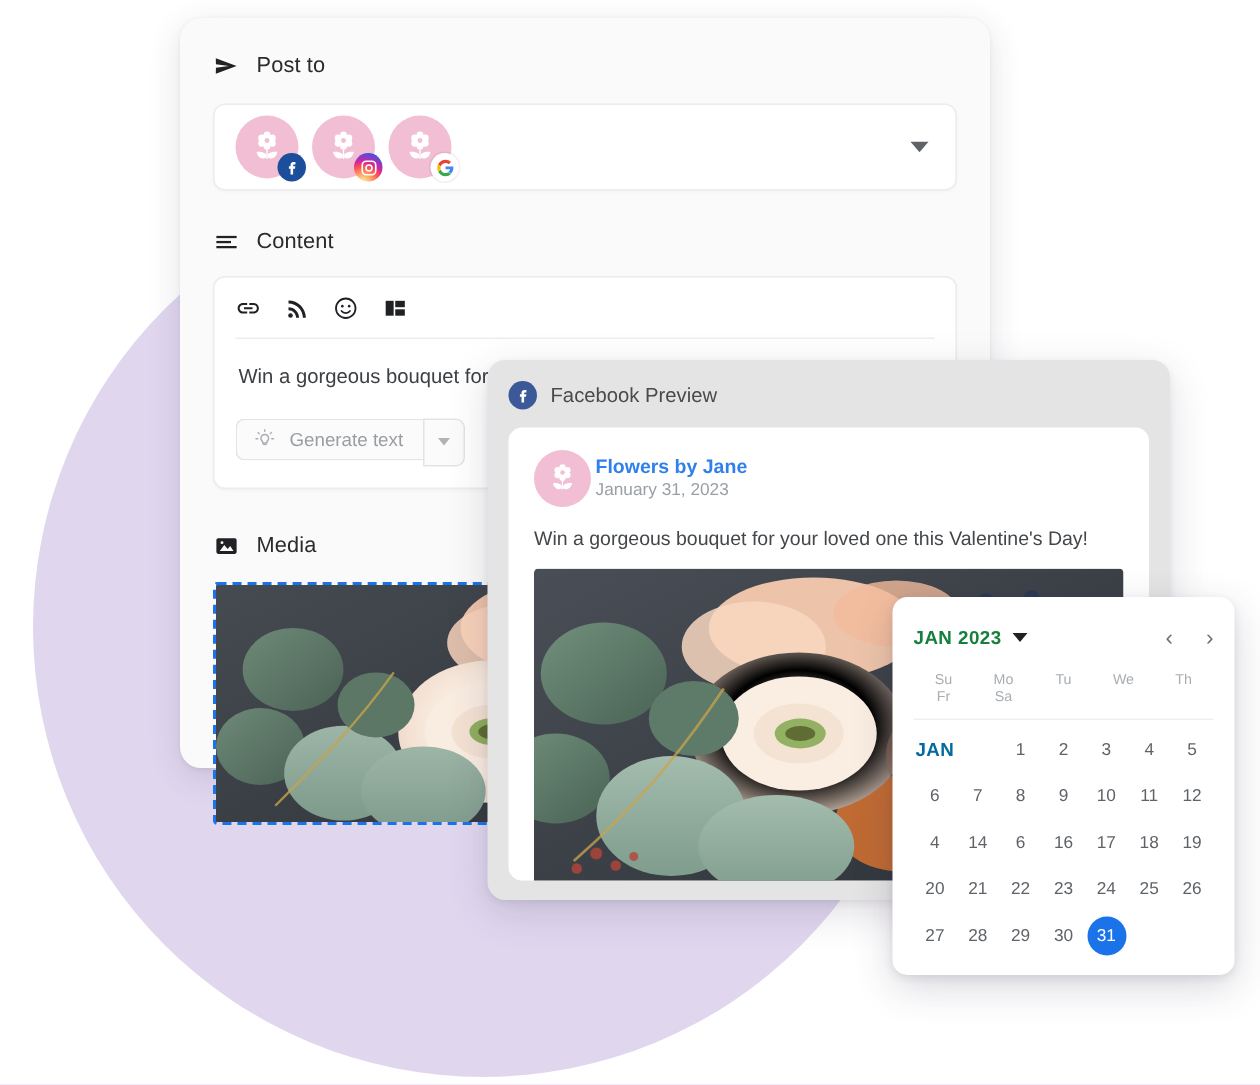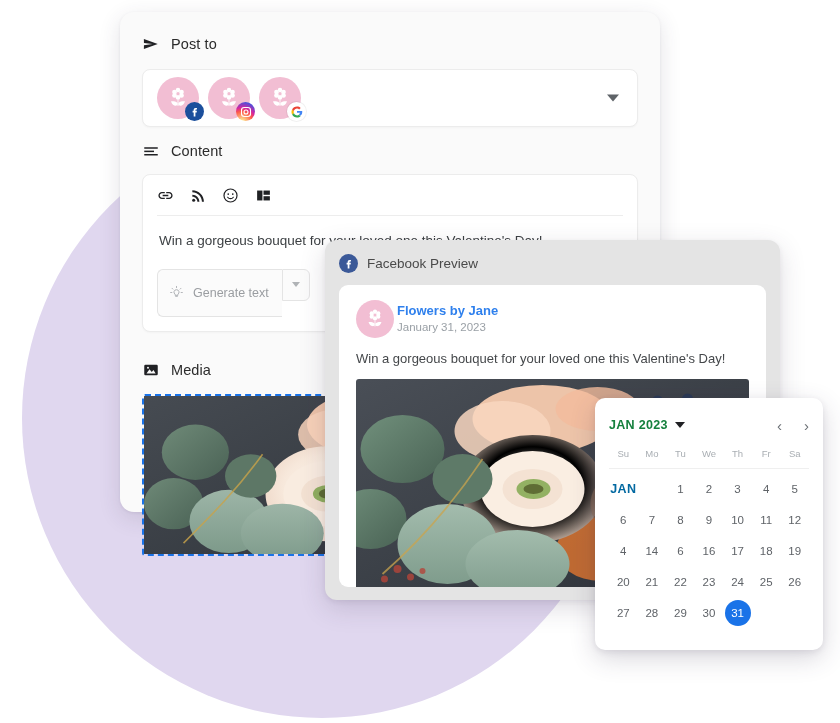--- a/index.html
+++ b/index.html
@@ -84,21 +84,21 @@
   .caret-down {
     position: absolute; right: 18px; top: 50%; transform: translateY(-50%);
     width: 0; height: 0;
     border-left: 6px solid transparent;
     border-right: 6px solid transparent;
     border-top: 7px solid #5f6368;
     cursor: pointer;
   }
 
   
-  .content-head { margin-top: 12px; }
+  .content-head { margin-top: 22px; }
   .editor {
     margin-top: 11px;
     background: #ffffff;
     border: 1px solid #ececec;
     border-radius: 8px;
     box-shadow: 0 1px 2px rgba(0,0,0,0.03);
     padding: 12px 14px 14px;
   }
   .editor-toolbar {
     display: flex; align-items: center; gap: 16px;
@@ -107,21 +107,21 @@
   }
   .editor-text {
     padding: 16px 2px 18px;
     font-size: 13.5px;
     color: #3c4043;
     line-height: 1.4;
   }
   .gen-group { display: inline-flex; align-items: stretch; }
   .gen-btn {
     display: inline-flex; align-items: center; gap: 9px;
-    height: 48px; padding: 0 13px 0 11px;
+    height: 28px; padding: 0 13px 0 11px;
     border: 1px solid #e4e4e4; border-right: none;
     border-radius: 6px 0 0 6px;
     background: #fbfbfb;
     font-size: 12.5px; color: #9a9da1;
     cursor: pointer;
   }
   .gen-caret {
     width: 28px; height: 32px;
     border: 1px solid #e4e4e4;
     border-radius: 0 6px 6px 0;
@@ -209,21 +209,21 @@
     width: 0; height: 0;
     border-left: 5px solid transparent;
     border-right: 5px solid transparent;
     border-top: 6px solid #202124;
     cursor: pointer;
   }
   .cal-nav { margin-left: auto; display: flex; align-items: center; gap: 22px; }
   .cal-arrow { color: #6b7075; font-size: 15px; cursor: pointer; line-height: 1; }
 
   .cal-dow {
-    display: grid; grid-template-columns: repeat(7, 1fr);
+    display: grid; grid-template-columns: repeat(5, 1fr);
     margin-top: 10px; padding-bottom: 9px;
     border-bottom: 1px solid #efefef;
   }
   .cal-dow span { text-align: center; font-size: 9.5px; color: #a9aeb3; }
 
   .cal-grid {
     display: grid; grid-template-columns: repeat(7, 1fr);
     row-gap: 0; margin-top: 4px;
   }
   .cal-cell {

